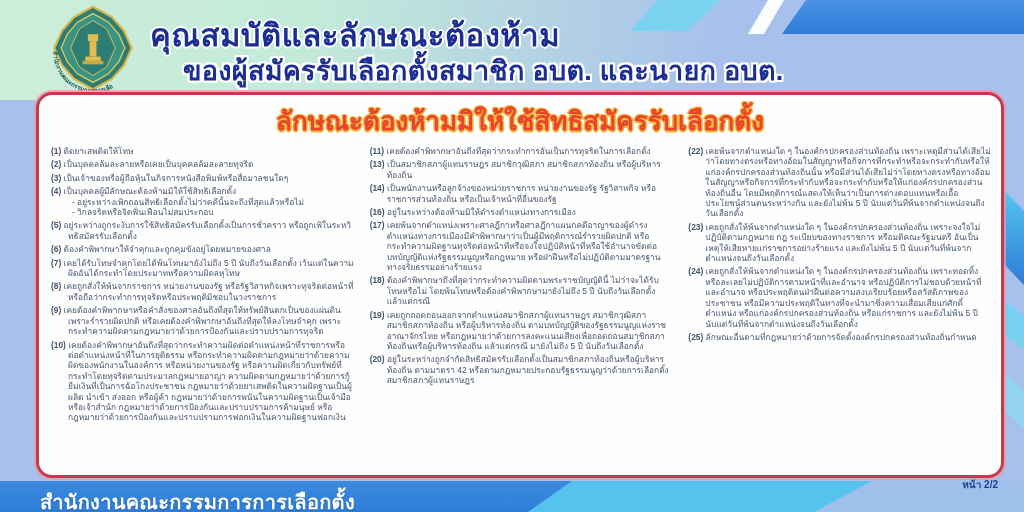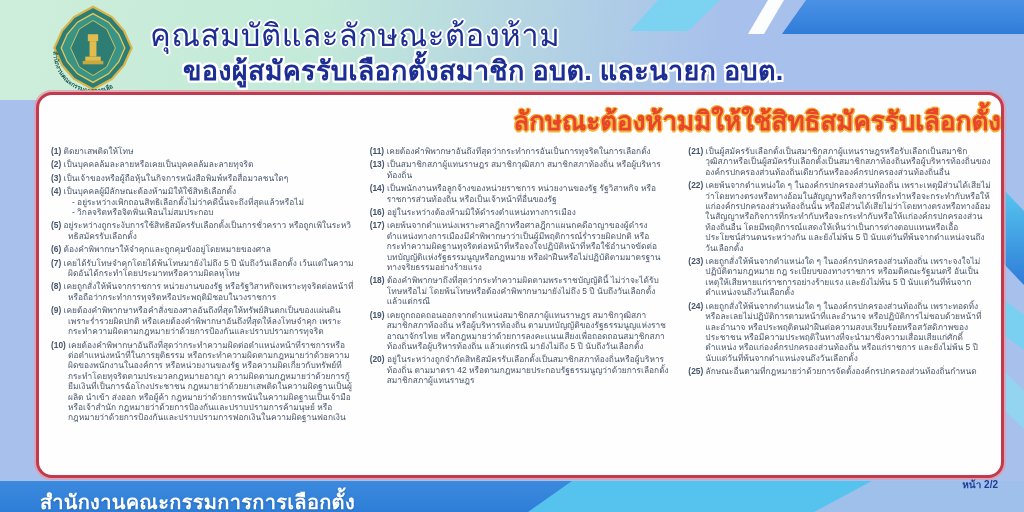--- a/index.html
+++ b/index.html
@@ -33,39 +33,39 @@
   .chev-1{top:190px;height:95px;background:linear-gradient(180deg,#56c6ef,#2f7cd8);
     clip-path:polygon(0 0,100% 22%,100% 100%,0 78%);}
   .chev-2{top:300px;height:50px;background:#79d0f0;
     clip-path:polygon(0 0,100% 30%,100% 100%,0 70%);}
   .chev-3{top:365px;height:64px;background:#8fd9f2;opacity:.8;
     clip-path:polygon(0 10%,100% 40%,100% 100%,0 70%);}
   
   .logo{position:absolute;left:48px;top:5px;width:90px;height:86px;}
   
   .title1{
-    position:absolute;left:150px;top:10px;font-size:31px;font-weight:400;letter-spacing:.5px;
+    position:absolute;left:150px;top:10px;font-size:31px;font-weight:700;letter-spacing:.5px;
     color:var(--c-title_navy,#1c2e94);
     text-shadow:-2px 0 #fff,2px 0 #fff,0 -2px #fff,0 2px #fff,-1px -1px #fff,1px 1px #fff,1px -1px #fff,-1px 1px #fff;
   }
   .title2{
     position:absolute;left:150px;top:49px;font-size:27px;font-weight:800;letter-spacing:.3px;
     color:var(--c-title_navy,#1c2e94);
     text-shadow:-2px 0 #fff,2px 0 #fff,0 -2px #fff,0 2px #fff,-2px -2px #fff,2px 2px #fff,2px -2px #fff,-2px 2px #fff;
     margin-left:33px;
   }
   
   .panel{
     position:absolute;left:36px;top:92px;width:962px;height:380px;
     background:#fffefe;border:3px solid var(--c-panel_border,#c23a50);border-radius:16px;
     box-shadow:0 0 0 2px rgba(231,154,166,.75);
     overflow:hidden;
   }
   .panel-title{
-    margin:5px 0 2px 0;text-align:right;font-size:26px;font-weight:800;
+    margin:5px 0 2px 0;text-align:center;font-size:26px;font-weight:800;
     color:var(--c-panel_title,#e8452b);
     text-shadow:-1.5px 0 #f3b63d,1.5px 0 #f3b63d,0 -1.5px #f3b63d,0 1.5px #f3b63d,1px 1px #f3b63d,-1px -1px #f3b63d;
   }
   .columns{display:flex;gap:16px;padding:3px 10px 6px 12px;}
   .col{flex:1;min-width:0;overflow:hidden;}
   .item{
     font-size:8.4px;line-height:10.4px;color:var(--c-body_text,#44546a);
     padding-left:17px;text-indent:-17px;margin-bottom:3px;
   }
   .item .num{font-weight:bold;}
@@ -143,21 +143,20 @@
           <div class="item"><span class="num">(11)</span><span> เคยต้องคำพิพากษาอันถึงที่สุดว่ากระทำการอันเป็นการทุจริตในการเลือกตั้ง</span></div>
           <div class="item"><span class="num">(13)</span><span> เป็นสมาชิกสภาผู้แทนราษฎร สมาชิกวุฒิสภา สมาชิกสภาท้องถิ่น หรือผู้บริหารท้องถิ่น</span></div>
           <div class="item"><span class="num">(14)</span><span> เป็นพนักงานหรือลูกจ้างของหน่วยราชการ หน่วยงานของรัฐ รัฐวิสาหกิจ หรือราชการส่วนท้องถิ่น หรือเป็นเจ้าหน้าที่อื่นของรัฐ</span></div>
           <div class="item"><span class="num">(16)</span><span> อยู่ในระหว่างต้องห้ามมิให้ดำรงตำแหน่งทางการเมือง</span></div>
           <div class="item"><span class="num">(17)</span><span> เคยพ้นจากตำแหน่งเพราะศาลฎีกาหรือศาลฎีกาแผนกคดีอาญาของผู้ดำรงตำแหน่งทางการเมืองมีคำพิพากษาว่าเป็นผู้มีพฤติการณ์ร่ำรวยผิดปกติ หรือกระทำความผิดฐานทุจริตต่อหน้าที่หรือจงใจปฏิบัติหน้าที่หรือใช้อำนาจขัดต่อบทบัญญัติแห่งรัฐธรรมนูญหรือกฎหมาย หรือฝ่าฝืนหรือไม่ปฏิบัติตามมาตรฐานทางจริยธรรมอย่างร้ายแรง</span></div>
           <div class="item"><span class="num">(18)</span><span> ต้องคำพิพากษาถึงที่สุดว่ากระทำความผิดตามพระราชบัญญัตินี้ ไม่ว่าจะได้รับโทษหรือไม่ โดยพ้นโทษหรือต้องคำพิพากษามายังไม่ถึง 5 ปี นับถึงวันเลือกตั้ง แล้วแต่กรณี</span></div>
           <div class="item"><span class="num">(19)</span><span> เคยถูกถอดถอนออกจากตำแหน่งสมาชิกสภาผู้แทนราษฎร สมาชิกวุฒิสภา สมาชิกสภาท้องถิ่น หรือผู้บริหารท้องถิ่น ตามบทบัญญัติของรัฐธรรมนูญแห่งราชอาณาจักรไทย หรือกฎหมายว่าด้วยการลงคะแนนเสียงเพื่อถอดถอนสมาชิกสภาท้องถิ่นหรือผู้บริหารท้องถิ่น แล้วแต่กรณี มายังไม่ถึง 5 ปี นับถึงวันเลือกตั้ง</span></div>
           <div class="item"><span class="num">(20)</span><span> อยู่ในระหว่างถูกจำกัดสิทธิสมัครรับเลือกตั้งเป็นสมาชิกสภาท้องถิ่นหรือผู้บริหารท้องถิ่น ตามมาตรา 42 หรือตามกฎหมายประกอบรัฐธรรมนูญว่าด้วยการเลือกตั้งสมาชิกสภาผู้แทนราษฎร</span></div>
         </div>
       <div class="col">
-          <div class="item"><span class="num">(21)</span><span> เป็นผู้สมัครรับเลือกตั้งเป็นสมาชิกสภาผู้แทนราษฎรหรือรับเลือกเป็นสมาชิกวุฒิสภาหรือเป็นผู้สมัครรับเลือกตั้งเป็นสมาชิกสภาท้องถิ่นหรือผู้บริหารท้องถิ่นขององค์กรปกครองส่วนท้องถิ่นเดียวกันหรือองค์กรปกครองส่วนท้องถิ่นอื่น</span></div>
           <div class="item"><span class="num">(22)</span><span> เคยพ้นจากตำแหน่งใด ๆ ในองค์กรปกครองส่วนท้องถิ่น เพราะเหตุมีส่วนได้เสียไม่ว่าโดยทางตรงหรือทางอ้อมในสัญญาหรือกิจการที่กระทำหรือจะกระทำกับหรือให้แก่องค์กรปกครองส่วนท้องถิ่นนั้น หรือมีส่วนได้เสียไม่ว่าโดยทางตรงหรือทางอ้อมในสัญญาหรือกิจการที่กระทำกับหรือจะกระทำกับหรือให้แก่องค์กรปกครองส่วนท้องถิ่นอื่น โดยมีพฤติการณ์แสดงให้เห็นว่าเป็นการต่างตอบแทนหรือเอื้อประโยชน์ส่วนตนระหว่างกัน และยังไม่พ้น 5 ปี นับแต่วันที่พ้นจากตำแหน่งจนถึงวันเลือกตั้ง</span></div>
           <div class="item"><span class="num">(23)</span><span> เคยถูกสั่งให้พ้นจากตำแหน่งใด ๆ ในองค์กรปกครองส่วนท้องถิ่น เพราะจงใจไม่ปฏิบัติตามกฎหมาย กฎ ระเบียบของทางราชการ หรือมติคณะรัฐมนตรี อันเป็นเหตุให้เสียหายแก่ราชการอย่างร้ายแรง และยังไม่พ้น 5 ปี นับแต่วันที่พ้นจากตำแหน่งจนถึงวันเลือกตั้ง</span></div>
           <div class="item"><span class="num">(24)</span><span> เคยถูกสั่งให้พ้นจากตำแหน่งใด ๆ ในองค์กรปกครองส่วนท้องถิ่น เพราะทอดทิ้งหรือละเลยไม่ปฏิบัติการตามหน้าที่และอำนาจ หรือปฏิบัติการไม่ชอบด้วยหน้าที่และอำนาจ หรือประพฤติตนฝ่าฝืนต่อความสงบเรียบร้อยหรือสวัสดิภาพของประชาชน หรือมีความประพฤติในทางที่จะนำมาซึ่งความเสื่อมเสียแก่ศักดิ์ตำแหน่ง หรือแก่องค์กรปกครองส่วนท้องถิ่น หรือแก่ราชการ และยังไม่พ้น 5 ปี นับแต่วันที่พ้นจากตำแหน่งจนถึงวันเลือกตั้ง</span></div>
           <div class="item"><span class="num">(25)</span><span> ลักษณะอื่นตามที่กฎหมายว่าด้วยการจัดตั้งองค์กรปกครองส่วนท้องถิ่นกำหนด</span></div>
         </div>
     </div>
   </div>
 
   <div class="footer">
     <div class="footer-left">

